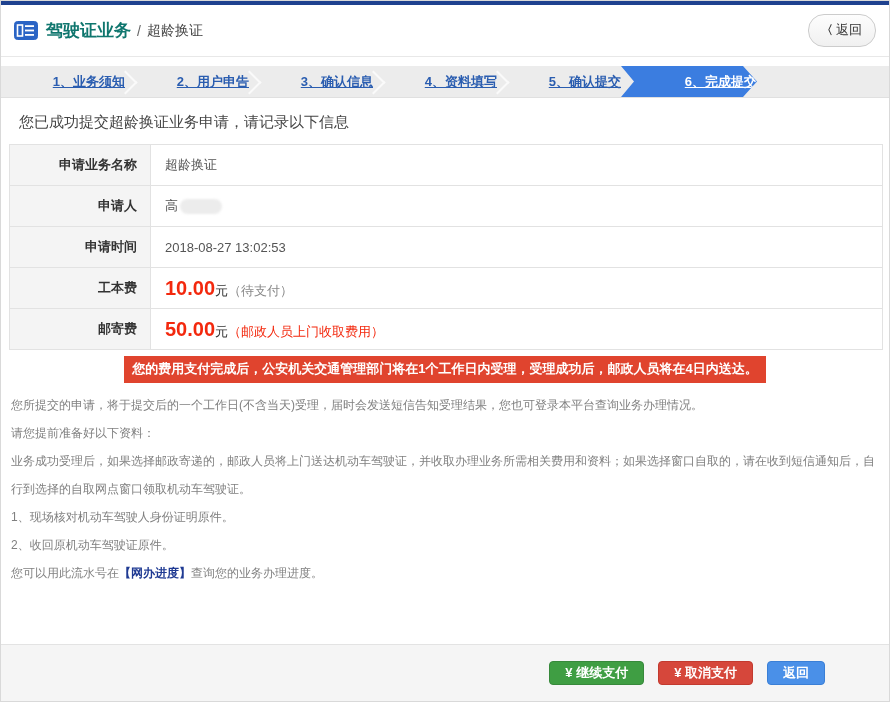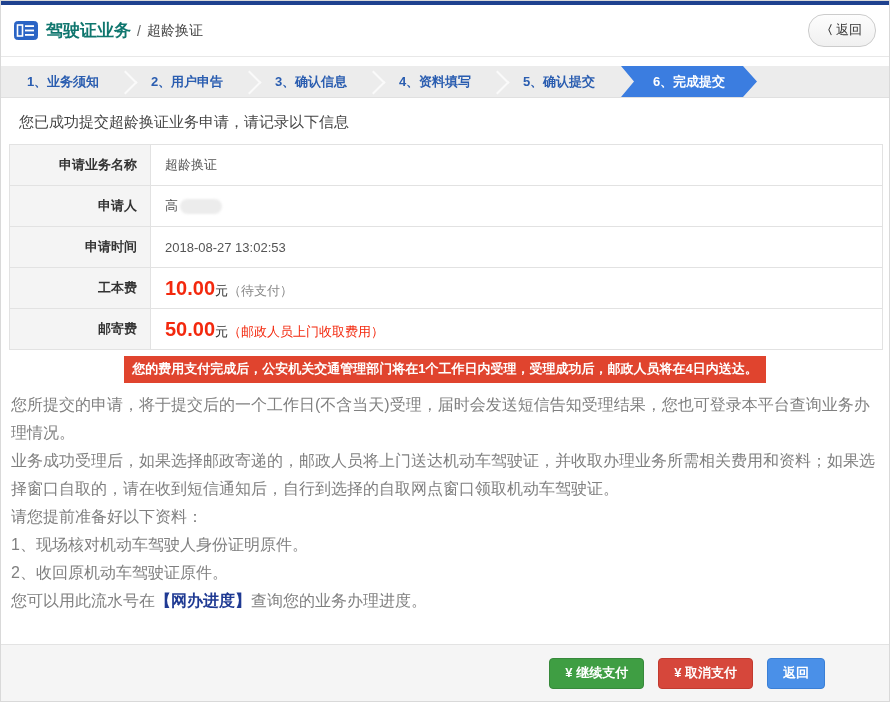--- a/index.html
+++ b/index.html
@@ -38,23 +38,24 @@
   
   .steps {
     margin-top: 9px;
     height: 32px; background: #ececec;
     display: flex; align-items: stretch;
     border-bottom: 1px solid #e0e0e0;
   }
   .step {
     position: relative;
     width: 124px; line-height: 32px;
-    text-align: center;
+    text-align: right;
     color: #2a5db0; font-size: 13px; font-weight: bold;
     cursor: pointer;
+    text-decoration: underline;
   }
   .step + .step::before {
     content: "";
     position: absolute; left: -8px; top: 8px;
     width: 15px; height: 15px;
     border-top: 2px solid #fafafa;
     border-right: 2px solid #fafafa;
     transform: rotate(45deg);
   }
   .step.active {
@@ -110,39 +111,39 @@
   
   .warning-wrap { margin: 6px 8px 8px; text-align: center; }
   .warning {
     display: inline-block;
     background: #e0442e; color: #fff;
     font-size: 13px; font-weight: bold;
     padding: 4px 8px 5px;
   }
   .notes {
     margin: 0 10px;
-    color: #808080; font-size: 16px; line-height: 28px;
+    color: #808080; font-size: 12px; line-height: 28px;
   }
   .notes p { margin: 0; }
   .progress-note { margin-top: 28px; }
   .progress-link {
     color: #1f3a93; font-weight: bold; cursor: pointer;
   }
 
   
   .footer {
     position: absolute; left: 0; bottom: 0;
     width: 100%; height: 57px;
     background: #f5f5f5;
     border-top: 1px solid #e3e3e3;
     display: flex; align-items: center; justify-content: flex-end;
     gap: 14px; padding-right: 64px;
   }
   .btn {
-    height: 31px; padding: 0 15px;
+    height: 24px; padding: 0 15px;
     border-radius: 4px;
     color: #fff; font-size: 13px; font-weight: bold;
     border: 1px solid transparent;
     cursor: pointer;
     font-family: inherit;
   }
   .btn-green { background: #3f9e43; border-color: #37893b; }
   .btn-red   { background: #d6473b; border-color: #c23a2f; }
   .btn-blue  { background: #4a90e8; border-color: #3a7fd6; }
 </style>
@@ -207,22 +208,22 @@
       </tr>
     </tbody>
   </table>
 
   <div class="warning-wrap">
     <span class="warning">您的费用支付完成后，公安机关交通管理部门将在1个工作日内受理，受理成功后，邮政人员将在4日内送达。</span>
   </div>
 
   <div class="notes">
     <p>您所提交的申请，将于提交后的一个工作日(不含当天)受理，届时会发送短信告知受理结果，您也可登录本平台查询业务办理情况。</p>
+    <p>请您提前准备好以下资料：</p>
     <p>业务成功受理后，如果选择邮政寄递的，邮政人员将上门送达机动车驾驶证，并收取办理业务所需相关费用和资料；如果选择窗口自取的，请在收到短信通知后，自行到选择的自取网点窗口领取机动车驾驶证。</p>
-    <p>请您提前准备好以下资料：</p>
     <p>1、现场核对机动车驾驶人身份证明原件。</p>
     <p>2、收回原机动车驾驶证原件。</p>
     <p class="progress-note">
       <span>您可以用此流水号在</span><span class="progress-link">【网办进度】</span><span>查询您的业务办理进度。</span>
     </p>
   </div>
 
   <div class="footer">
     <button class="btn btn-green">¥ 继续支付</button>
     <button class="btn btn-red">¥ 取消支付</button>

